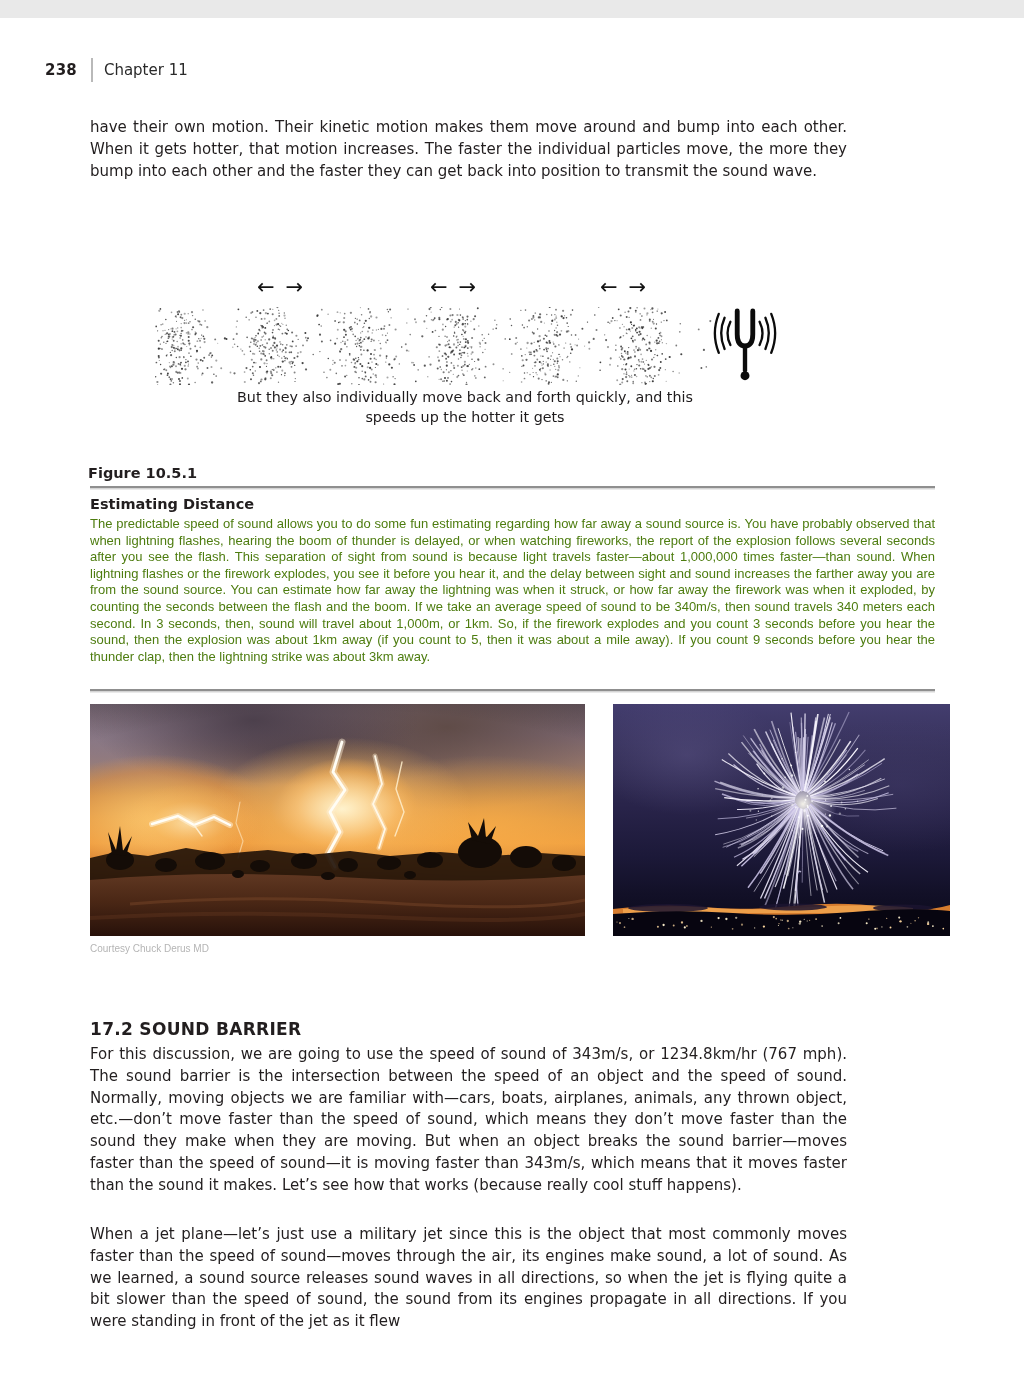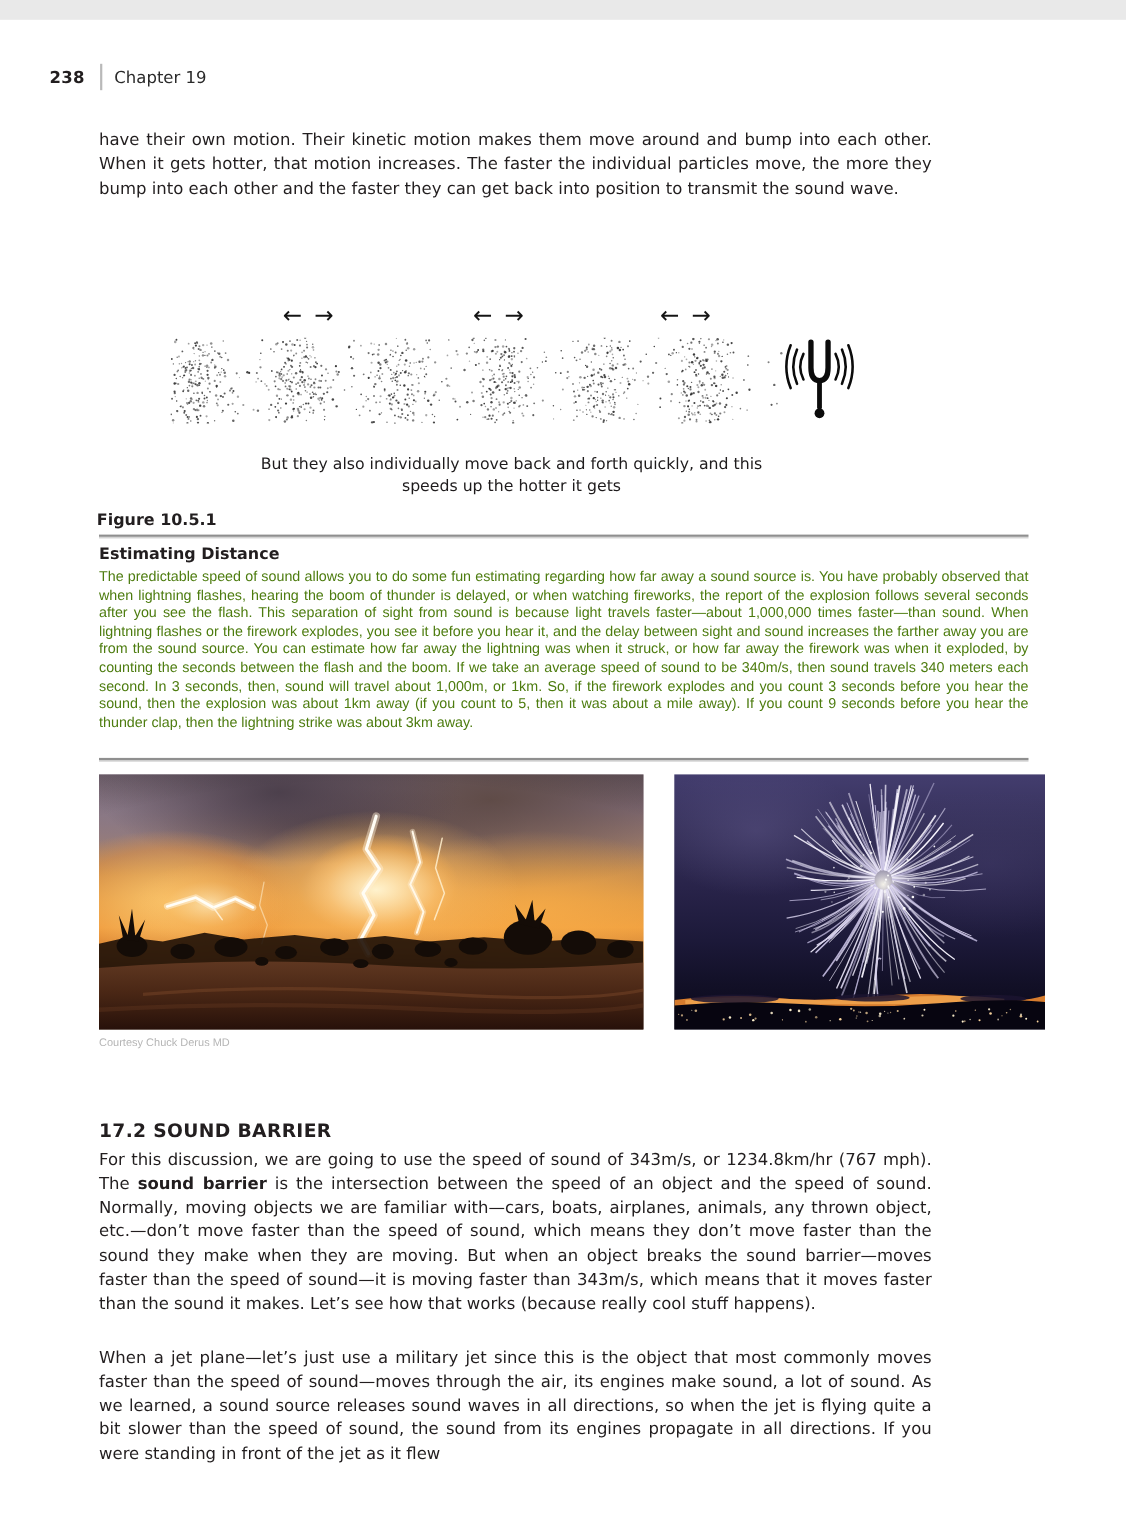--- a/index.html
+++ b/index.html
@@ -8,21 +8,21 @@
   .abs{position:absolute;}
 
   
   .hdr{top:40px;left:45px;display:flex;align-items:center;font-size:15px;}
   .hdr .num{font-weight:bold;letter-spacing:.2px;}
   .hdr .bar{width:2px;height:24px;background:#b9b9b9;margin:0 11px 0 14px;}
   .hdr .chap{color:#2a2a2a;}
 
   
   .para{font-size:15px;line-height:21.8px;text-align:justify;width:757px;left:90px;}
-  .para b{font-weight:bold;}
+  .para b{font-weight:normal;}
 
   
   .figcap{font-size:14.3px;line-height:20px;text-align:center;white-space:pre-line;color:#1e1b1c;}
   .arrowpair{font-size:21px;color:#141414;letter-spacing:0;display:flex;gap:11px;line-height:20px;}
   .band{left:155px;top:289px;width:560px;height:78px;}
   .fork{left:710px;top:286px;}
 
   .figlabel{left:88px;top:447px;font-size:14.5px;font-weight:bold;}
   .rule{left:90px;width:845px;height:0;border-top:2px solid #8f8f8f;box-shadow:0 1.5px 0 rgba(160,160,160,.45);}
   .boxtitle{left:90px;top:478px;font-size:14.5px;font-weight:bold;}
@@ -54,21 +54,21 @@
   .sechead{left:90px;top:1001px;font-size:17px;font-weight:bold;letter-spacing:.3px;}
 </style>
 </head>
 <body>
 
 <div class="page">
 
   <div class="abs hdr">
     <span class="num">238</span>
     <span class="bar"></span>
-    <span class="chap">Chapter 19</span>
+    <span class="chap">Chapter 11</span>
   </div>
 
   <p class="abs para" style="top:99px;margin:0;">have their own motion. Their kinetic motion makes them move around and bump into each other. When it gets hotter, that motion increases. The faster the individual particles move, the more they bump into each other and the faster they can get back into position to transmit the sound wave.</p>
 
 
   <div class="abs arrowpair" style="left:257px;top:259px;">
     <span>←</span>
     <span>→</span>
   </div>
   <div class="abs arrowpair" style="left:430px;top:259px;">
@@ -1361,21 +1361,21 @@
       <path d="M18,17 Q12,29 18,41" stroke-width="2.4"></path>
       <path d="M12,13 Q5,29 12,45" stroke-width="2.4"></path>
       <path d="M6,9 Q-2,29 6,49" stroke-width="2.4"></path>
       <path d="M48,17 Q54,29 48,41" stroke-width="2.4"></path>
       <path d="M54,13 Q61,29 54,45" stroke-width="2.4"></path>
       <path d="M60,9 Q68,29 60,49" stroke-width="2.4"></path>
     </g>
     <circle cx="33" cy="72.5" r="4.6" fill="#0b0b0b"></circle>
   </svg>
 
-  <div class="abs figcap" style="left:155px;top:394px;width:620px;">But they also individually move back and forth quickly, and this
+  <div class="abs figcap" style="left:155px;top:369px;width:620px;">But they also individually move back and forth quickly, and this
 speeds up the hotter it gets</div>
 
   <div class="abs figlabel">Figure 10.5.1</div>
 
   <div class="abs rule" style="top:468px;"></div>
   <div class="abs boxtitle">Estimating Distance</div>
   <div class="abs boxbody">The predictable speed of sound allows you to do some fun estimating regarding how far away a sound source is. You have probably observed that when lightning flashes, hearing the boom of thunder is delayed, or when watching fireworks, the report of the explosion follows several seconds after you see the flash. This separation of sight from sound is because light travels faster—about 1,000,000 times faster—than sound. When lightning flashes or the firework explodes, you see it before you hear it, and the delay between sight and sound increases the farther away you are from the sound source. You can estimate how far away the lightning was when it struck, or how far away the firework was when it exploded, by counting the seconds between the flash and the boom. If we take an average speed of sound to be 340m/s, then sound travels 340 meters each second. In 3 seconds, then, sound will travel about 1,000m, or 1km. So, if the firework explodes and you count 3 seconds before you hear the sound, then the explosion was about 1km away (if you count to 5, then it was about a mile away). If you count 9 seconds before you hear the thunder clap, then the lightning strike was about 3km away.</div>
   <div class="abs rule" style="top:671px;"></div>
 
   <div class="abs photo photoL">

